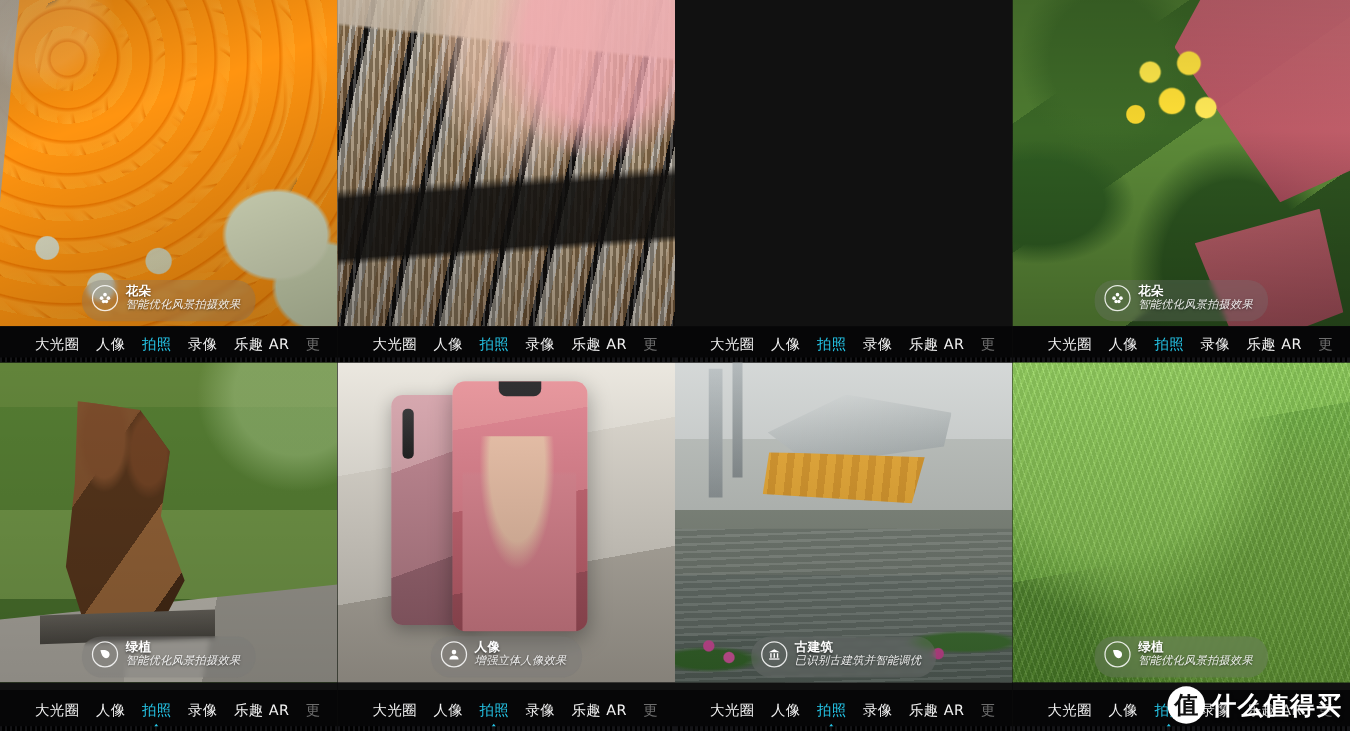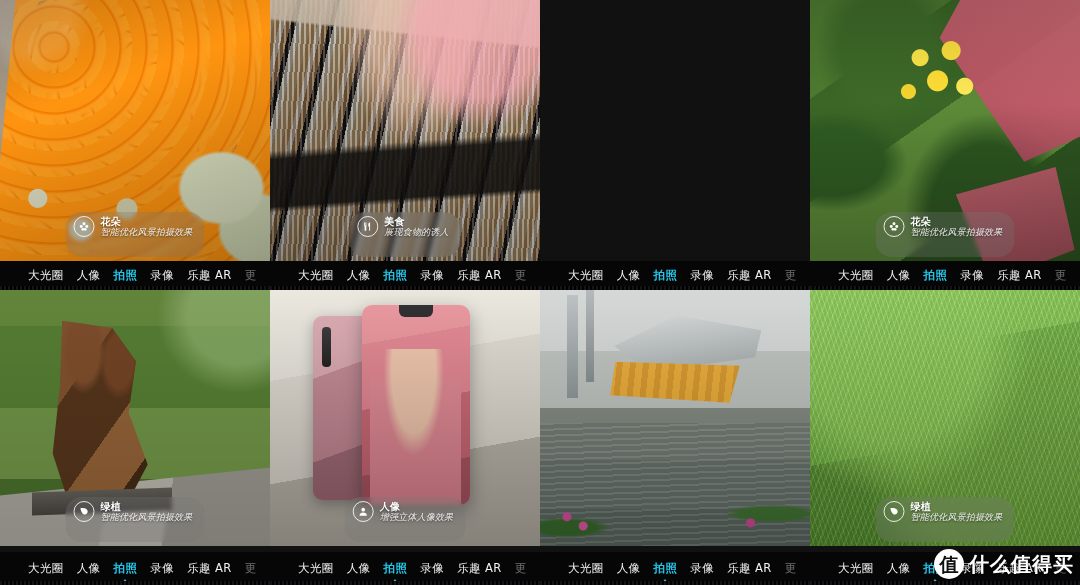--- a/index.html
+++ b/index.html
@@ -299,21 +299,21 @@
 
   
   .badge {
     position: absolute;
     left: 50%;
     transform: translateX(-50%);
     bottom: 4px;
     display: flex;
     align-items: center;
     gap: 6px;
-    padding: 4px 12px 20px 8px;
+    padding: 4px 12px 8px 8px;
     border-radius: 16px;
     background: rgba(120,120,120,.30);
     backdrop-filter: blur(2px);
     white-space: nowrap;
   }
   .badge-icon {
     width: 19px; height: 19px;
     border-radius: 50%;
     border: 1.3px solid rgba(255,255,255,.85);
     display: flex;
@@ -355,21 +355,21 @@
   .cell.row2 .modebar { height: 33px; }
 
   .mode {
     position: relative;
     font-size: 11.5px;
     color: #f2f2f2;
     margin-right: 13px;
     white-space: nowrap;
     letter-spacing: .4px;
   }
-  .mode.active { color: #25c6e8; font-weight: bold; }
+  .mode.active { color: #25c6e8; font-weight: normal; }
   .mode.active::after {
     content: "";
     position: absolute;
     left: 50%;
     transform: translateX(-50%);
     bottom: -7px;
     width: 0; height: 0;
     border-left: 3px solid transparent;
     border-right: 3px solid transparent;
     border-bottom: 4px solid #25c6e8;
@@ -448,34 +448,20 @@
       <span class="mode">录像</span>
       <span class="mode">乐趣 AR</span>
       <span class="mode cut">更</span>
       <div class="modebar-edge"></div>
     </div>
   </div>
 
   <div class="cell row1">
     <div class="photo">
       <div class="photo-art art-bakery"></div>
-      <div class="badge">
-        <span class="badge-icon">
-          <svg width="11" height="11" viewBox="0 0 24 24" fill="currentColor">
-            <rect x="4" y="3" width="1.8" height="8"></rect>
-              <rect x="7" y="3" width="1.8" height="8"></rect>
-            <rect x="5" y="10" width="3.8" height="11" rx="1"></rect>
-            <path d="M16 3c-2 0-3 3-3 6s1 3 2 3v9h2V3z"></path>
-          </svg>
-        </span>
-        <span class="badge-text">
-          <div class="badge-title">美食</div>
-          <div class="badge-sub">展现食物的诱人</div>
-        </span>
-      </div>
     </div>
     <div class="modebar">
       <span class="mode">大光圈</span>
       <span class="mode">人像</span>
       <span class="mode active">拍照</span>
       <span class="mode">录像</span>
       <span class="mode">乐趣 AR</span>
       <span class="mode cut">更</span>
       <div class="modebar-edge"></div>
     </div>
@@ -591,20 +577,35 @@
   <div class="cell row2">
     <div class="photo">
       <div class="photo-art art-stadium">
         <div class="stadium-mast"></div>
         <div class="stadium-mast2"></div>
         <div class="stadium-roof"></div>
         <div class="stadium-seats"></div>
         <div class="water"></div>
         <div class="river-plants"></div>
       </div>
+      <div class="badge">
+        <span class="badge-icon">
+          <svg width="11" height="11" viewBox="0 0 24 24" fill="currentColor">
+            <path d="M12 3 2.5 8.5h19z"></path>
+            <rect x="5" y="10" width="2.4" height="8"></rect>
+              <rect x="10.8" y="10" width="2.4" height="8"></rect>
+            <rect x="16.6" y="10" width="2.4" height="8"></rect>
+              <rect x="3" y="19" width="18" height="2.2"></rect>
+          </svg>
+        </span>
+        <span class="badge-text">
+          <div class="badge-title">古建筑</div>
+          <div class="badge-sub">已识别古建筑并智能调优</div>
+        </span>
+      </div>
     </div>
     <div class="modebar">
       <span class="mode">大光圈</span>
       <span class="mode">人像</span>
       <span class="mode active">拍照</span>
       <span class="mode">录像</span>
       <span class="mode">乐趣 AR</span>
       <span class="mode cut">更</span>
       <div class="modebar-edge"></div>
     </div>

